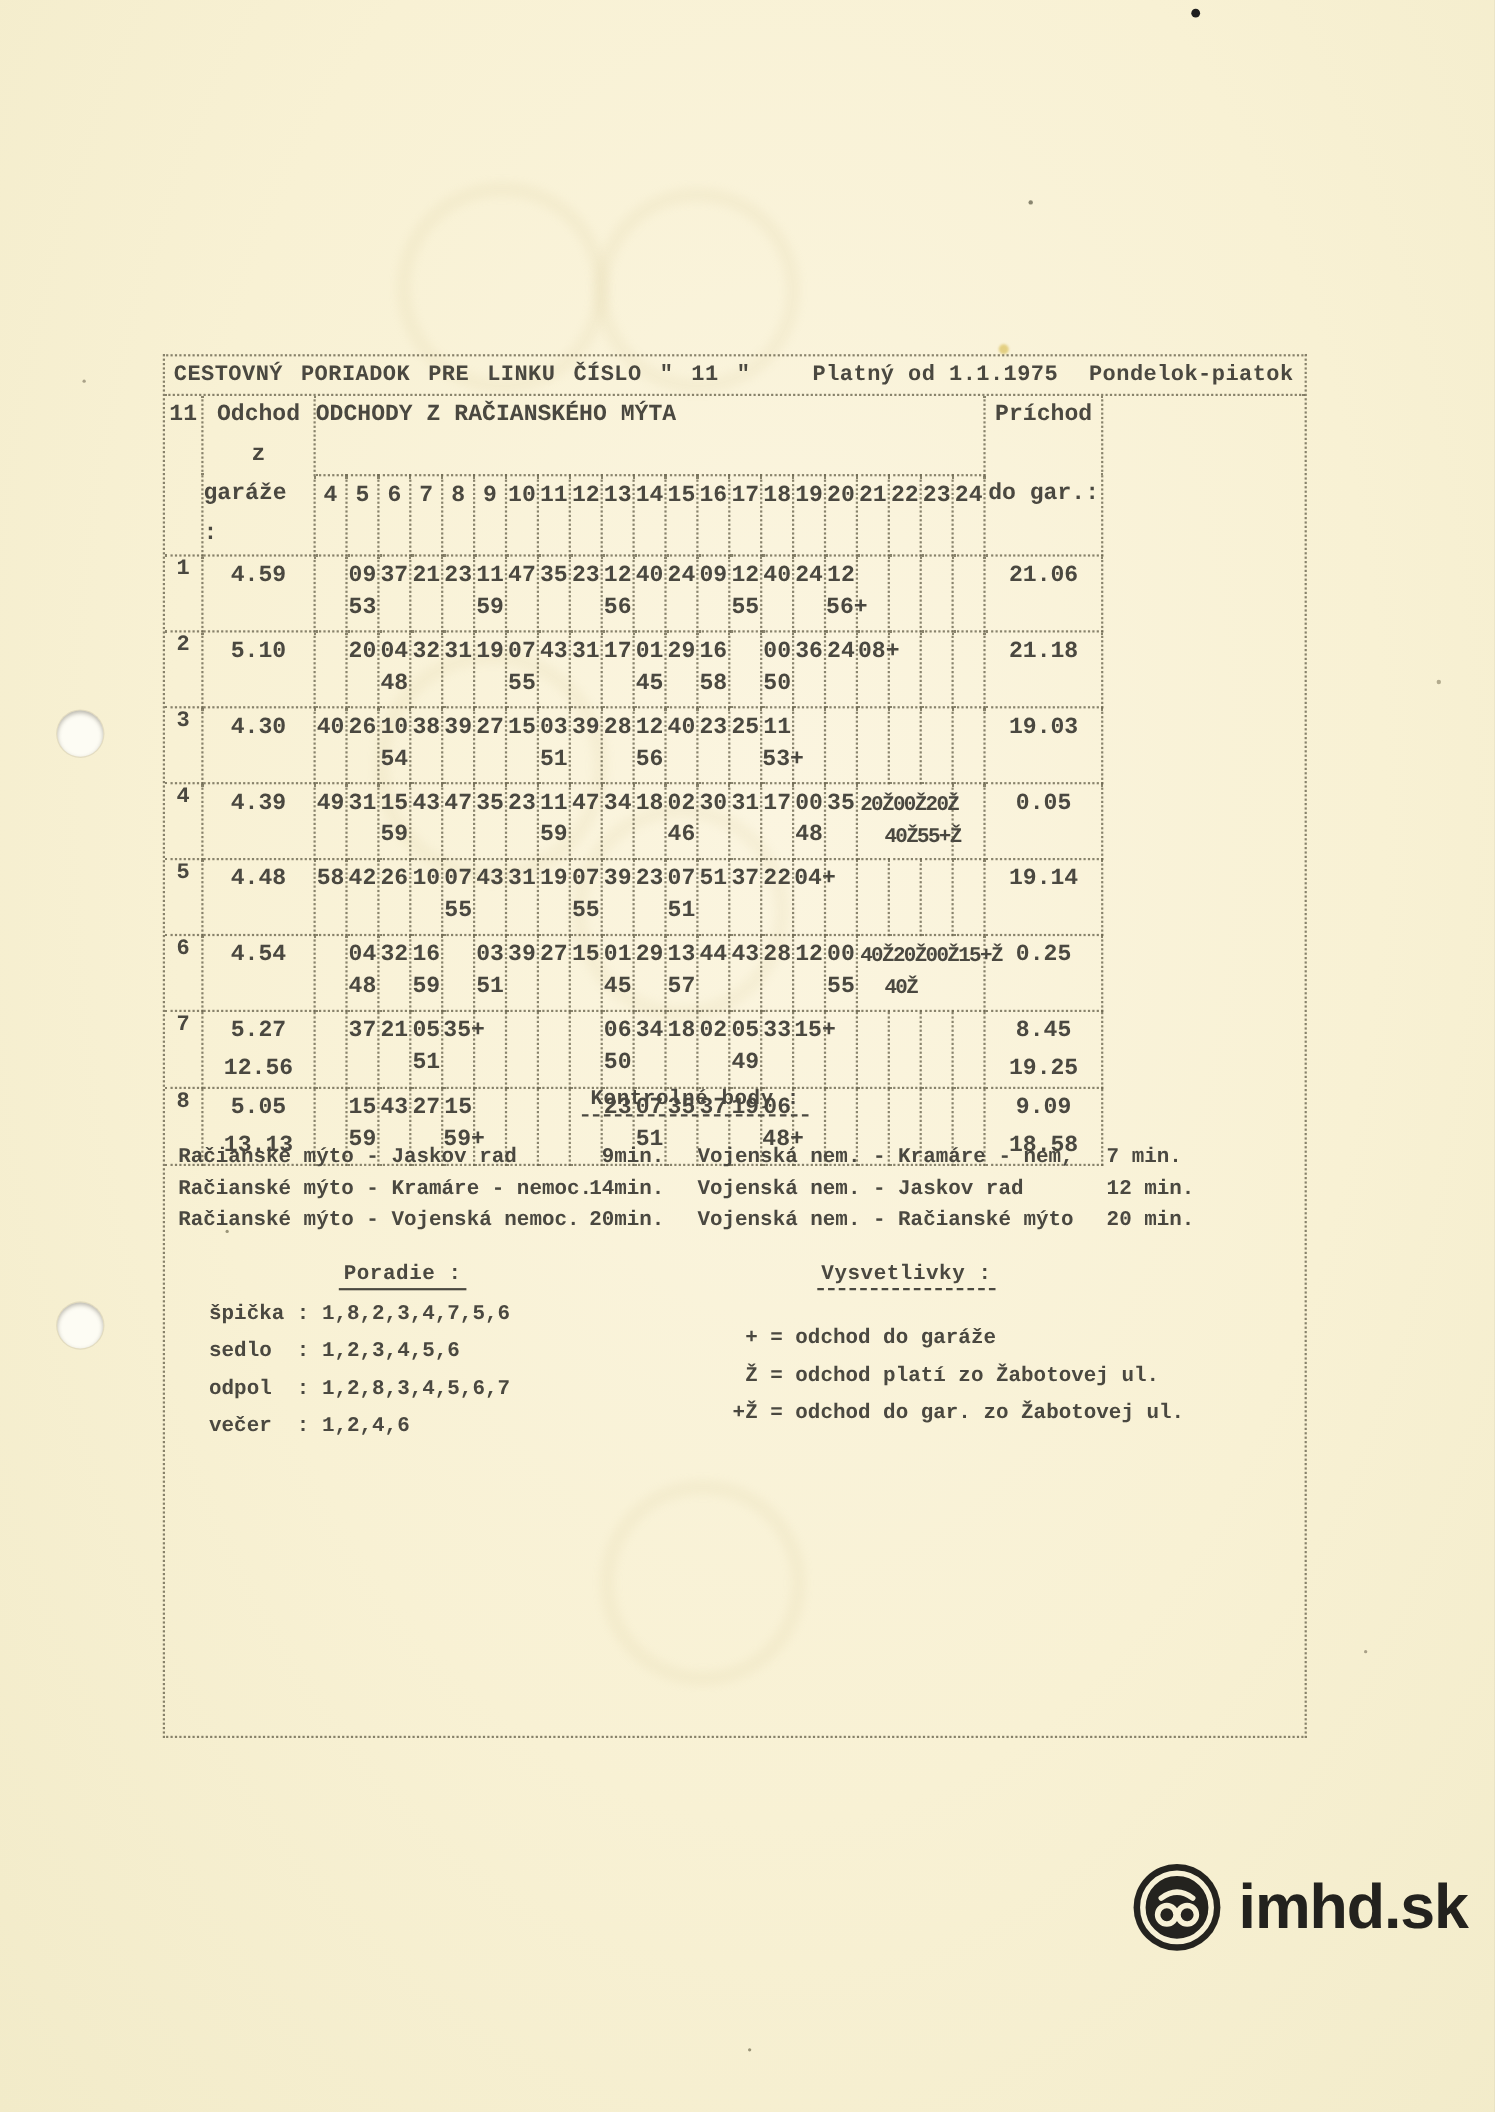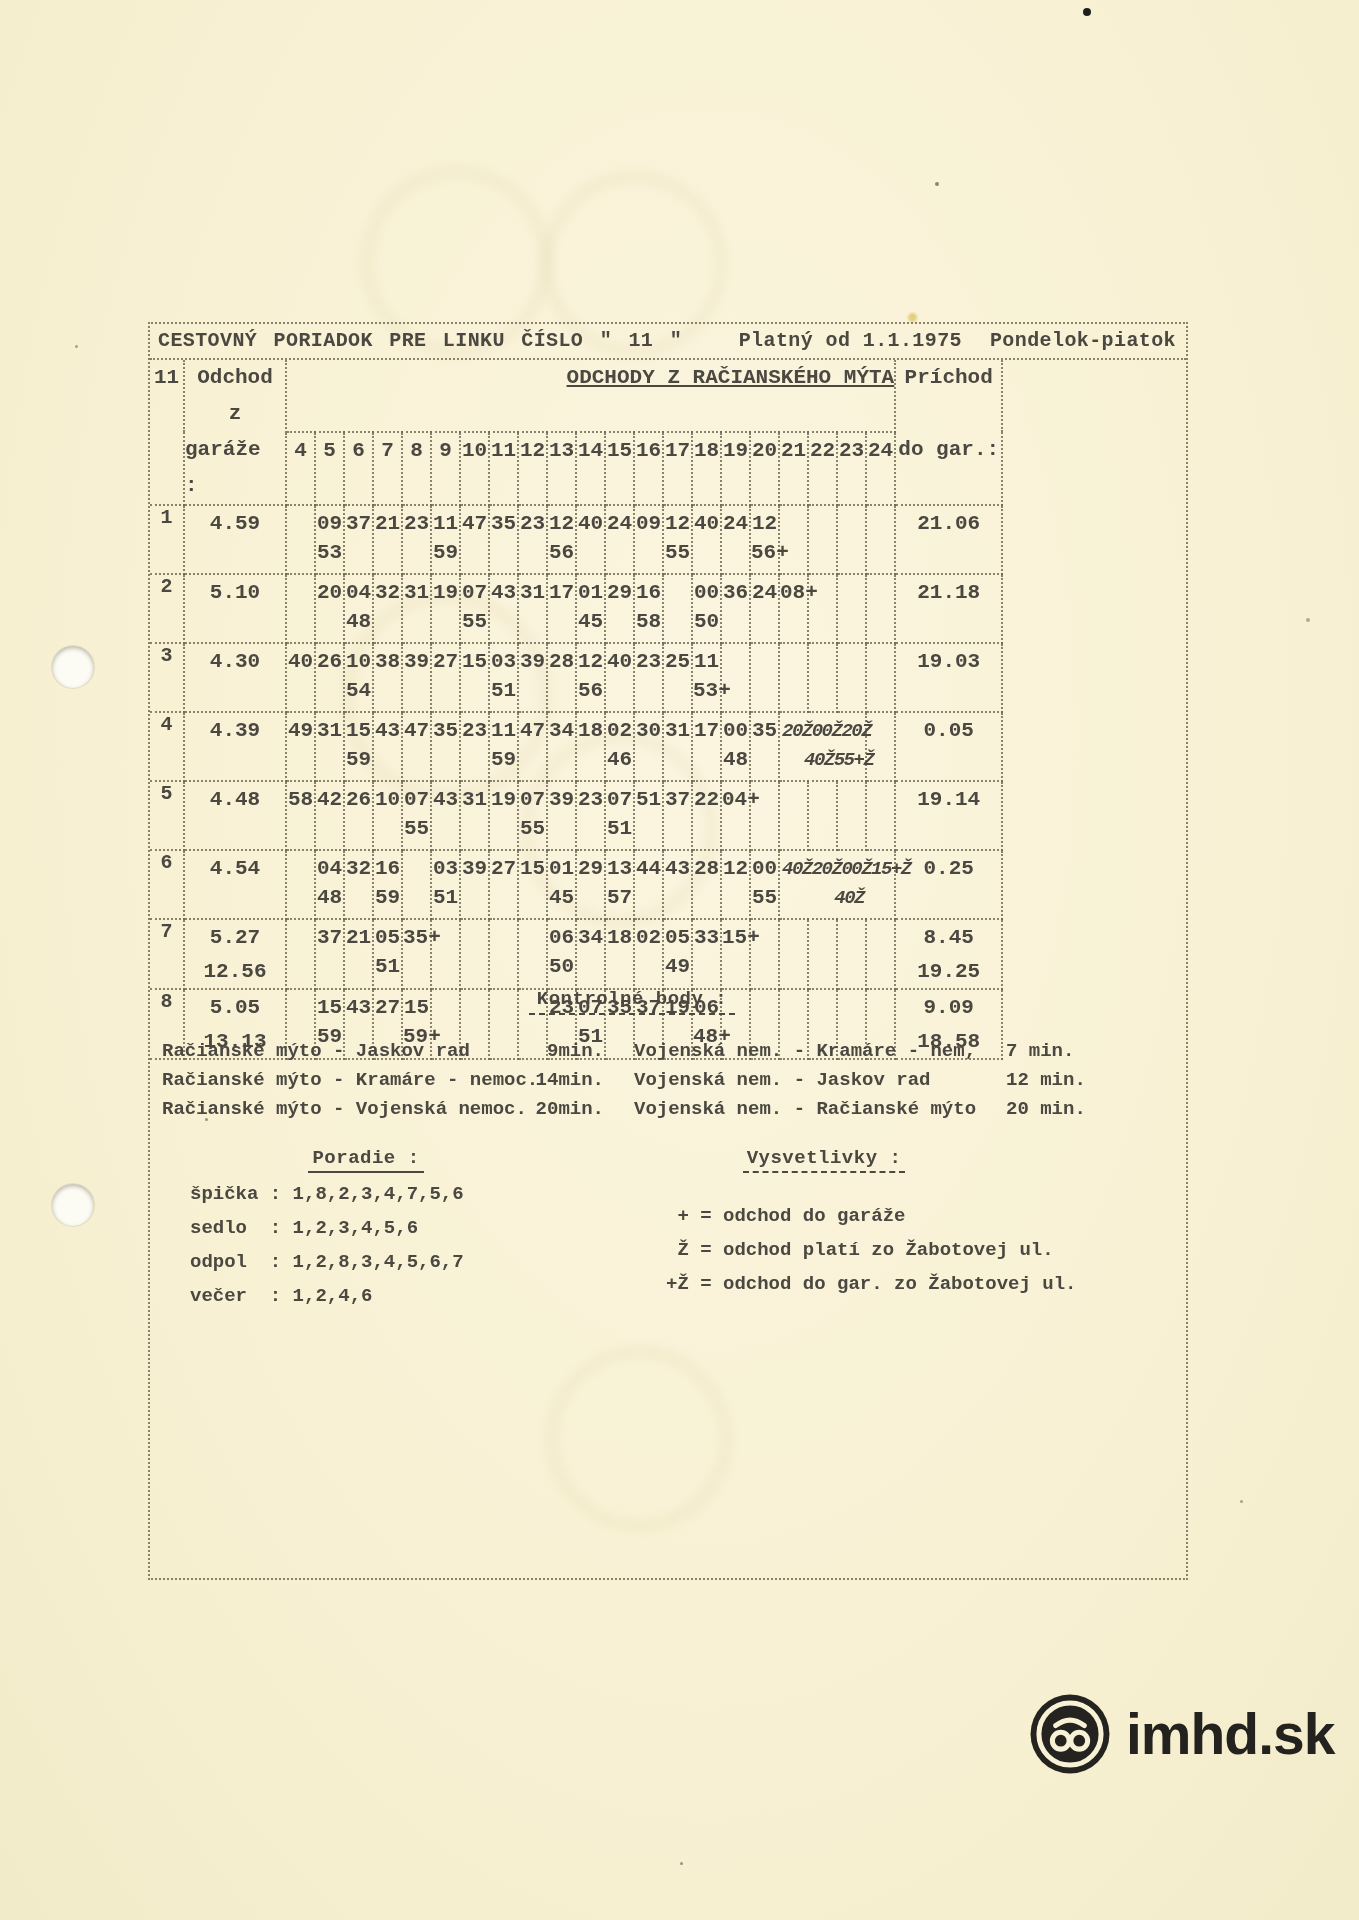--- a/index.html
+++ b/index.html
@@ -39,31 +39,31 @@
   
   table.tt{
     position:absolute;left:0;top:36px;width:852px;table-layout:fixed;
     border-collapse:collapse;font-size:21px;font-weight:bold;color:var(--ink);
   }
   .tt td{border-right:2px dotted var(--dot);vertical-align:top;padding:0;overflow:visible;}
   .tt thead tr{height:36px;}
   .tt thead td{line-height:36px;}
   .line-no{text-align:center;}
   .garage-label{padding-left:6px;}
-  .dep-header{text-align:right;padding-right:170px;border-bottom:2px dotted var(--dot);text-decoration:underline;}
+  .dep-header{text-align:left;padding-right:170px;border-bottom:2px dotted var(--dot);}
   .arr-label{text-align:center;}
   .tt-head-b td{border-bottom:2px dotted var(--dot);text-align:center;font-family:Liberation Mono, monospace;}
   .tt-head-b td.garage-label{text-align:left;}
   .tt tbody tr{height:69px;}
   .tt tbody td{border-bottom:2px dotted var(--dot);}
   .bus-num{padding-top:16px;text-align:center;font-size:20px;}
   .garage-col,.arr-col{text-align:center;}
   .cell-line{height:34px;line-height:36px;text-align:center;white-space:nowrap;}
   .cell-line.b{height:31px;line-height:26px;}
-  .wide-cell .cell-line{font-size:19px;letter-spacing:-1.5px;text-align:center;padding-left:2px;font-style:italic;}
+  .wide-cell .cell-line{font-size:19px;letter-spacing:-1.5px;text-align:left;padding-left:2px;}
   .wide-cell .cell-line.b{padding-left:24px;}
   
   .kb{position:absolute;left:0;top:664px;width:964px;text-align:center;font-size:19px;font-weight:bold;}
   .kb-title{display:inline-block;border-bottom:2px dashed var(--ink);padding:0 8px 3px;letter-spacing:.5px;}
   .kb-rows{margin-top:22px;text-align:left;padding-left:12px;}
   .kb-row{display:flex;line-height:29px;white-space:pre;}
   .kb-lroute{width:372px;}
   .kb-ltime{width:70px;text-align:right;}
   .kb-rroute{width:372px;margin-left:30px;}
   .kb-rtime{width:82px;text-align:left;}

